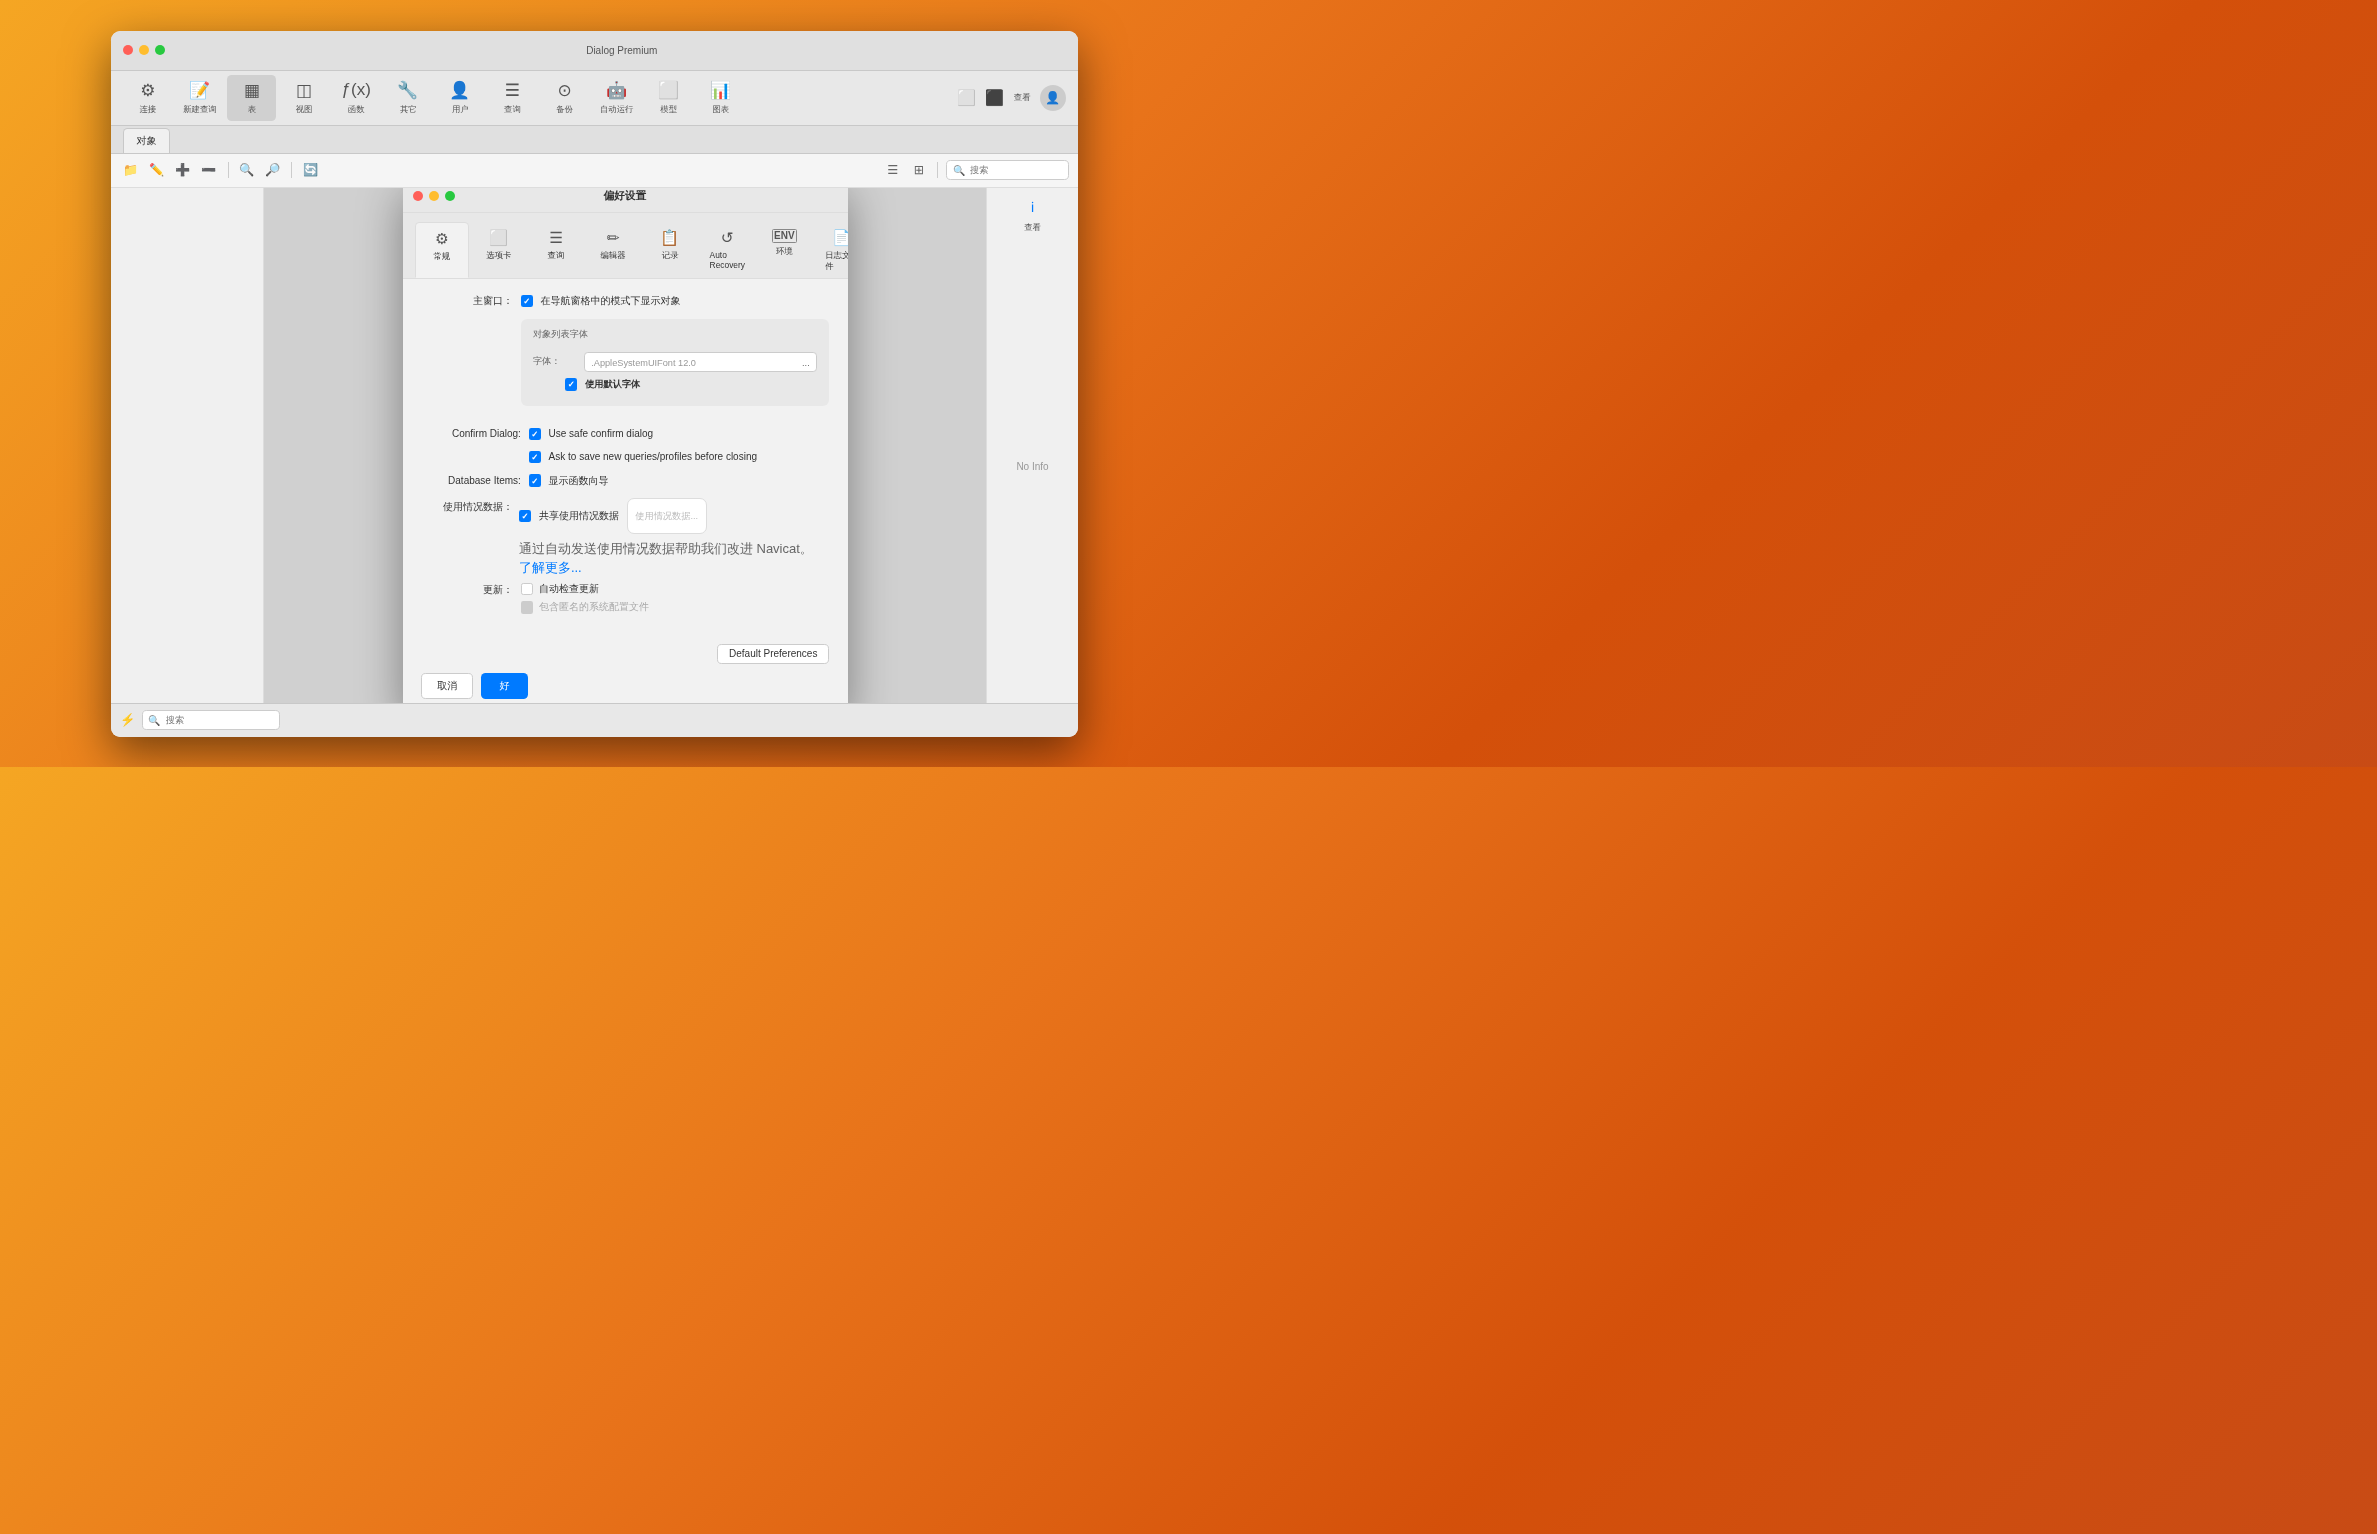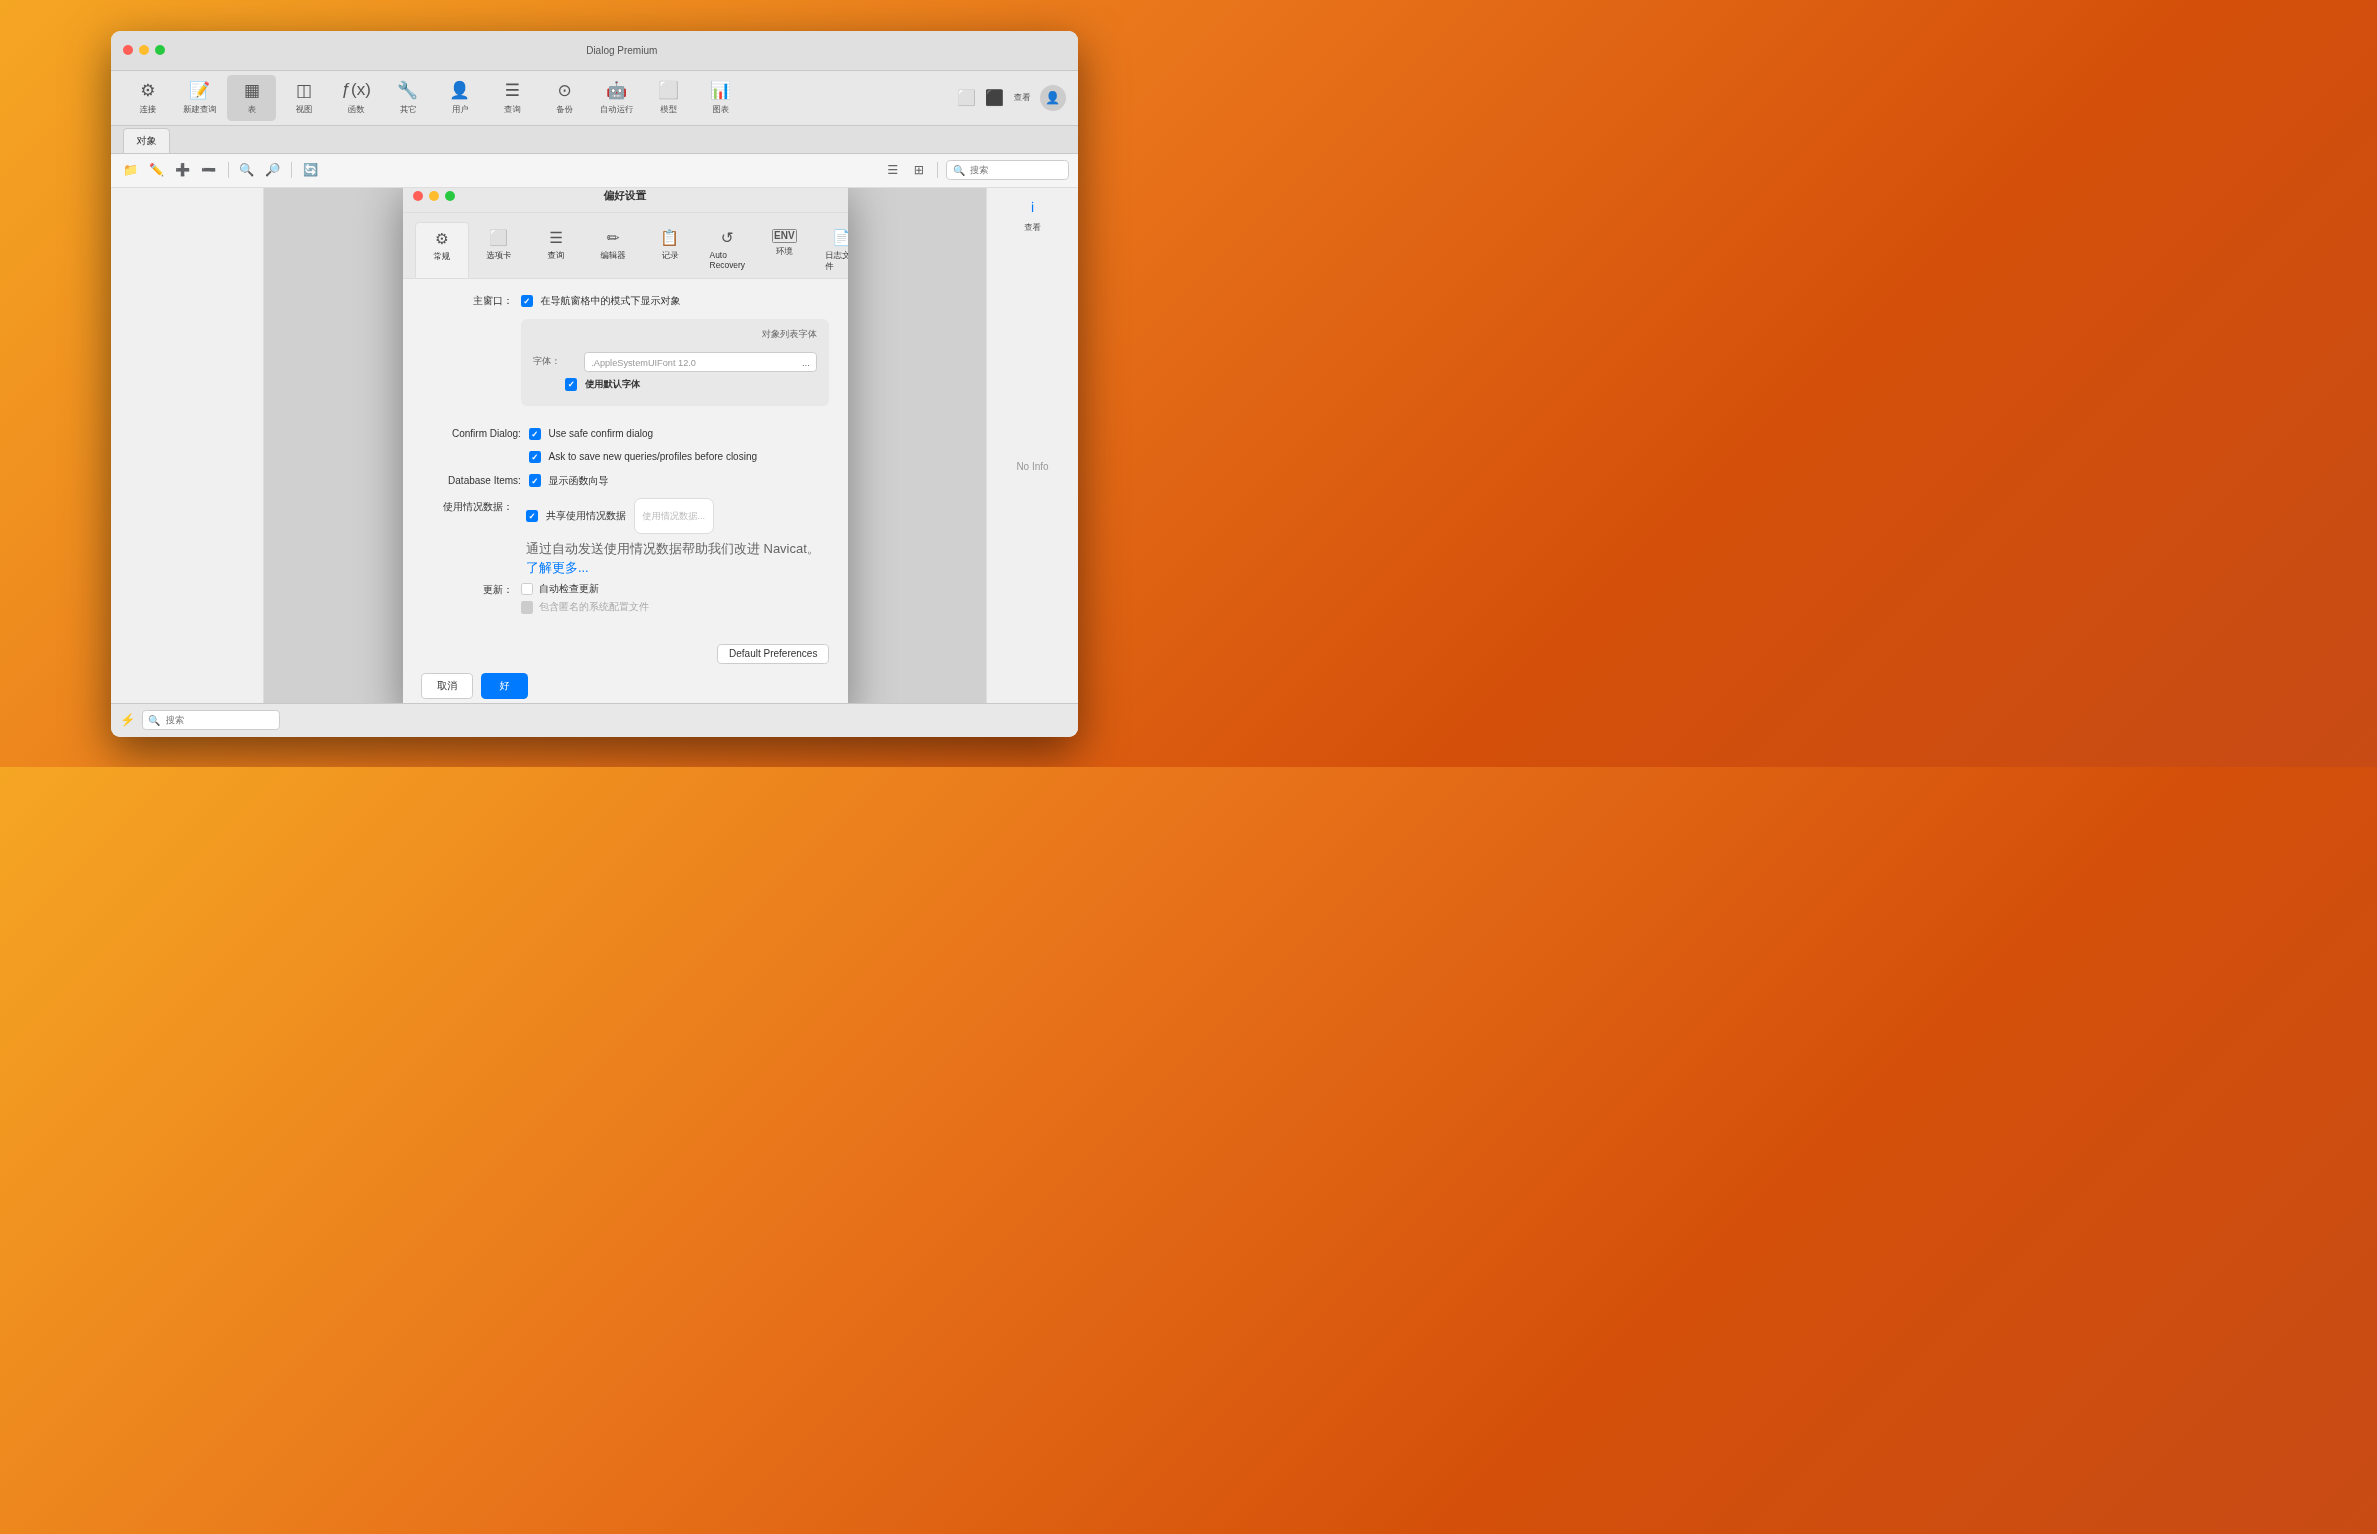--- a/index.html
+++ b/index.html
@@ -383,21 +383,21 @@
     .font-group {
       background: #e8e8e8;
       border-radius: 6.1px;
       padding: 9.2px 12.3px;
       margin-bottom: 10.7px;
     }
     .font-group-title {
       font-size: 9.2px;
       color: #666;
       margin-bottom: 11px;
-      text-align: right;
+      text-align: left;
     }
     .font-row {
       display: flex;
       align-items: center;
       gap: 7.7px;
       margin-bottom: 6.1px;
     }
     .font-field {
       display: flex;
       align-items: flex-end;
@@ -419,21 +419,21 @@
       font-size: 9.2px;
       color: #666;
       cursor: pointer;
     }
 
     
     .usage-row {
       display: flex;
       align-items: flex-start;
       margin-bottom: 4px;
-      gap: 13px;
+      gap: 6px;
     }
     .usage-label {
       font-size: 10px;
       color: #333;
       text-align: right;
       min-width: 92px;
       flex-shrink: 0;
       padding-top: 1.5px;
     }
     .usage-content {

